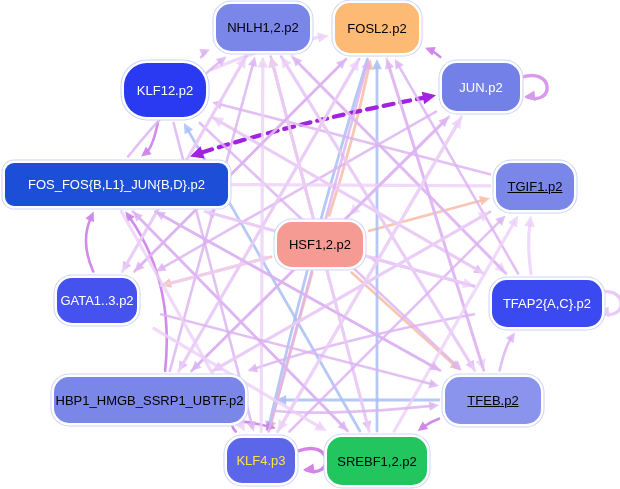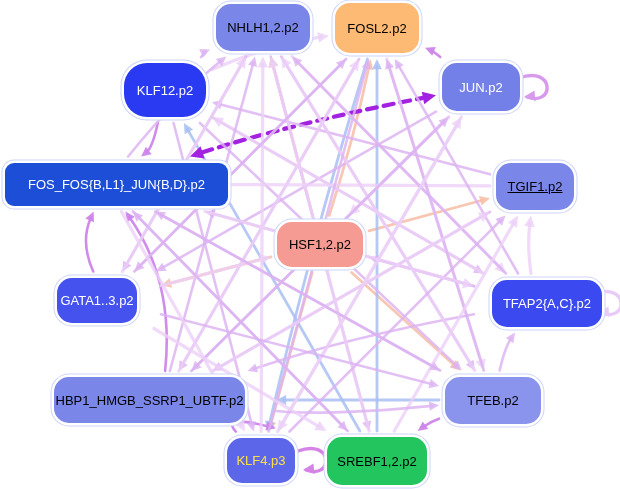--- a/index.html
+++ b/index.html
@@ -330,21 +330,21 @@
       </div>
       <div class="node" style="left: 57px; top: 277.5px; width: 80px; height: 45px; background: rgb(69, 82, 238); color: rgb(255, 255, 255);">
         <span>GATA1..3.p2</span>
       </div>
       <div class="node" style="left: 480px; top: 279.5px; width: 110px; height: 47px; background: rgb(59, 73, 240); color: rgb(255, 255, 255); margin-left: 12px;">
         <span>TFAP2{A,C}.p2</span>
       </div>
       <div class="node" style="left: 54px; top: 377px; width: 191px; height: 46px; background: rgb(123, 134, 233); color: rgb(0, 0, 0);">
         <span>HBP1_HMGB_SSRP1_UBTF.p2</span>
       </div>
-      <div class="node" style="left: 445px; top: 376.5px; width: 96px; height: 47px; background: rgb(138, 148, 236); color: rgb(0, 0, 0);">
+      <div class="node" style="left: 445px; top: 376.5px; width: 96px; height: 47px; background: rgb(138, 148, 236); color: rgb(0, 0, 0); text-decoration: underline;">
         <span>TFEB.p2</span>
       </div>
       <div class="node" style="left: 227px; top: 437.5px; width: 68px; height: 45px; background: rgb(92, 102, 232); color: #fde047;">
         <span>KLF4.p3</span>
       </div>
       <div class="node" style="left: 327px; top: 437px; width: 100px; height: 48px; background: #22c55e; color: rgb(0, 0, 0);">
         <span>SREBF1,2.p2</span>
       </div>
     </div>
 </div>

